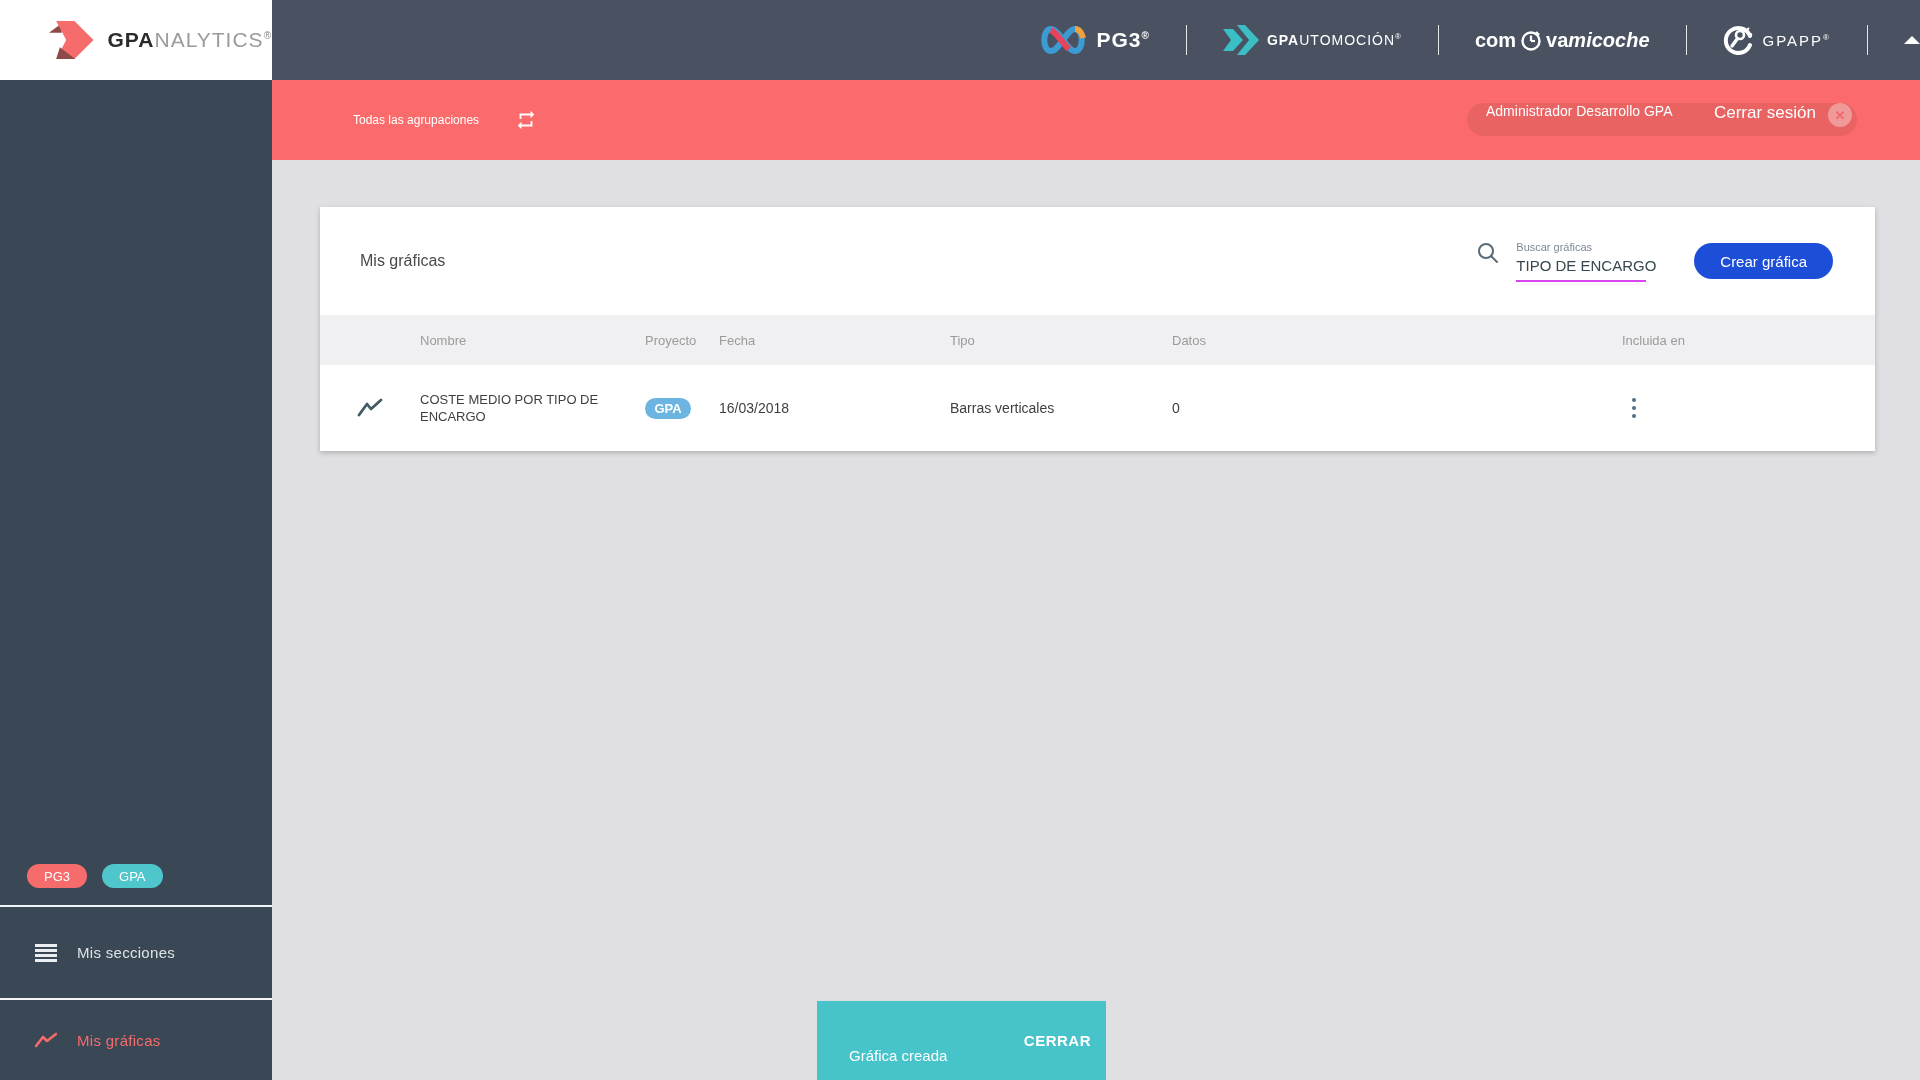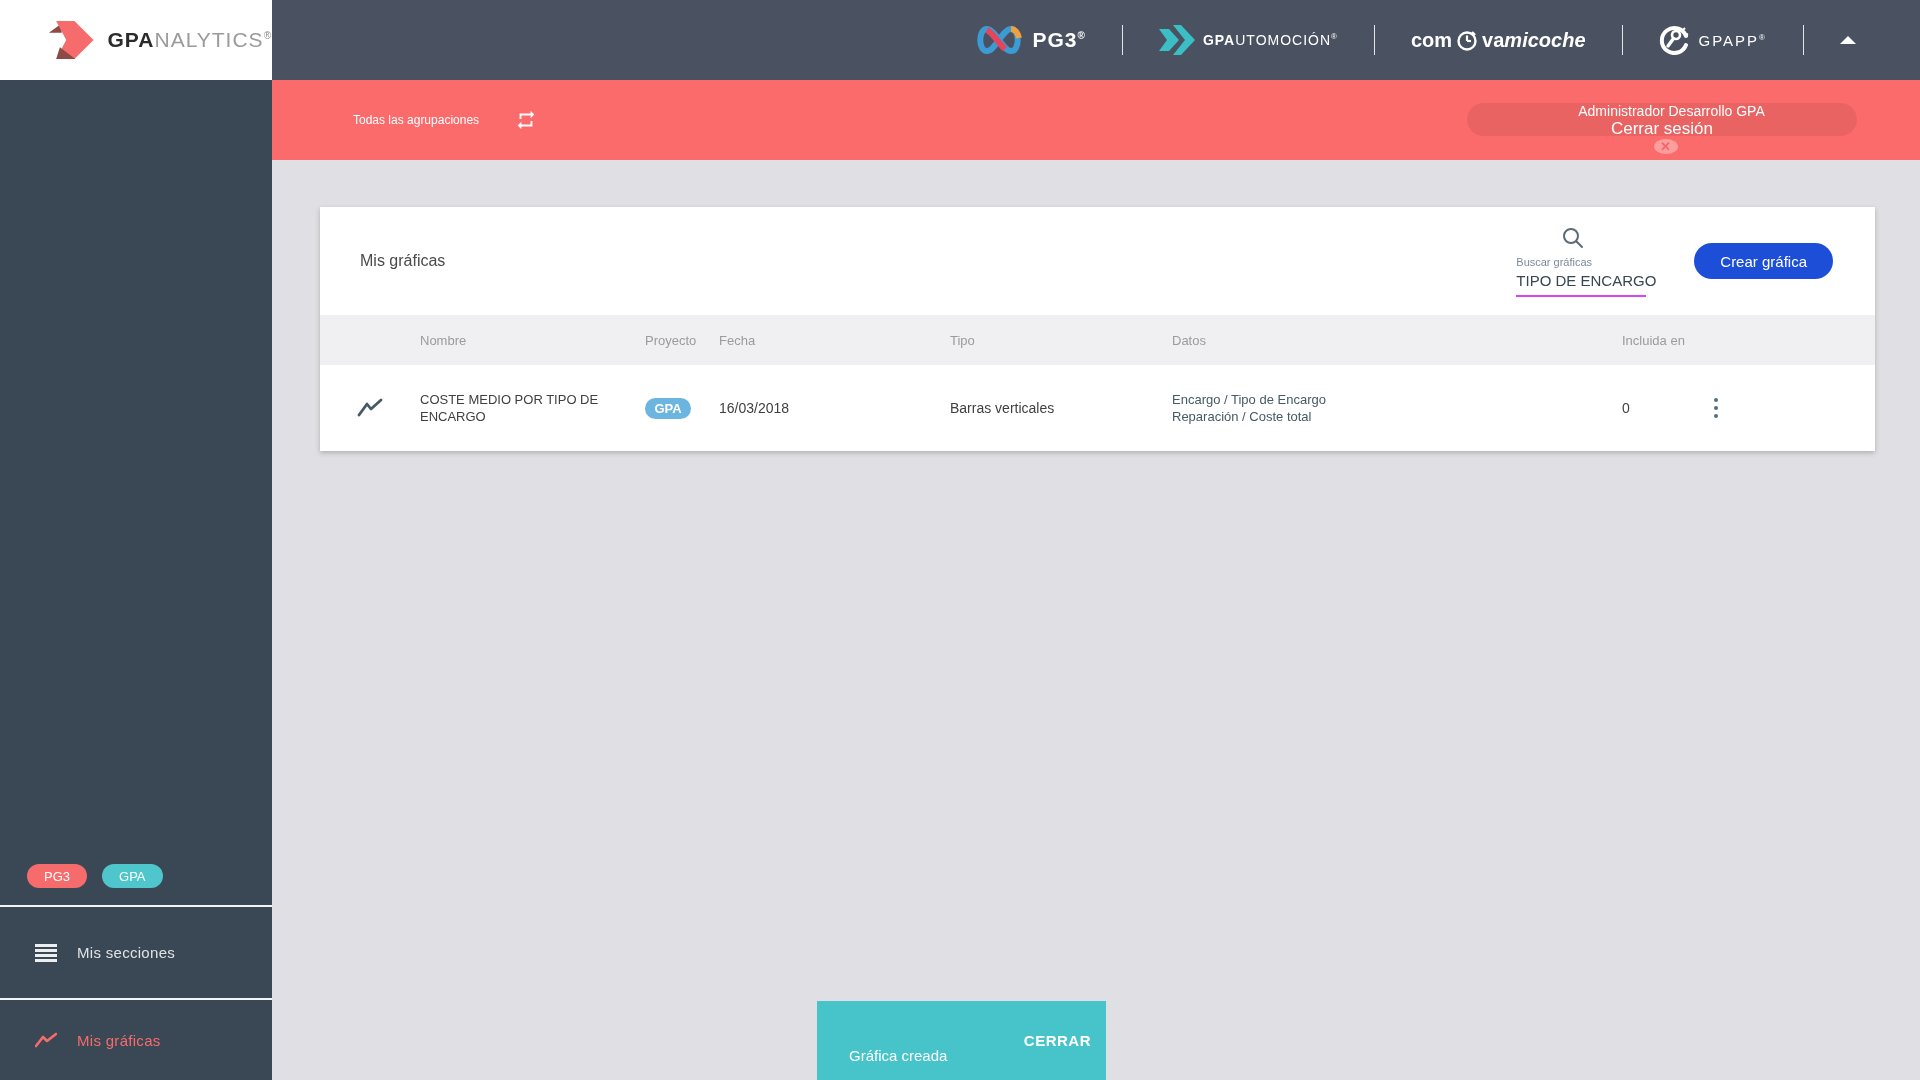--- a/index.html
+++ b/index.html
@@ -10,21 +10,21 @@
   
   .logo-box { position:absolute; left:0; top:0; width:272px; height:80px; background:#ffffff; z-index:5;
               display:flex; align-items:center; padding-left:48px; }
   .logo-text { margin-left:14px; font-size:21px; letter-spacing:1px; }
   .logo-text .b { font-weight:bold; color:#2b2b2b; }
   .logo-text .g { color:#9b9b9b; }
   .logo-text sup { font-size:10px; color:#8a8a8a; }
 
   
   .top-header { position:absolute; left:272px; top:0; right:0; height:80px; background:#4a5262;
-                display:flex; align-items:center; justify-content:flex-end; padding-right:64px; }
+                display:flex; align-items:center; justify-content:flex-end; }
   .hdr-group { display:flex; align-items:center; color:#ffffff; }
   .hdr-div { width:1px; height:30px; background:rgba(255,255,255,0.85); margin:0 36px; }
   .pg3-text { font-size:21px; font-weight:bold; letter-spacing:1px; margin-left:10px; }
   .pg3-text sup { font-size:10px; }
   .auto-text { font-size:14px; letter-spacing:1px; margin-left:8px; }
   .auto-text .b { font-weight:bold; }
   .auto-text sup { font-size:8px; }
   .cvc-text { font-size:20px; font-weight:bold; display:flex; align-items:center; }
   .cvc-text .it { font-style:italic; }
   .gpapp-text { font-size:15px; letter-spacing:2px; margin-left:10px; }
@@ -32,21 +32,21 @@
   .caret-up { width:0; height:0; border-left:8px solid transparent; border-right:8px solid transparent;
               border-bottom:8px solid #ffffff; cursor:pointer; }
 
   
   .filter-bar { position:absolute; left:272px; top:80px; right:0; height:80px; background:#fb6b6b; z-index:4; }
   .filter-item { position:absolute; top:0; height:80px; display:flex; align-items:center; color:#ffffff; font-size:12px; cursor:pointer; }
   .filter-item .swap { margin-left:36px; display:flex; }
   .fi-1 { left:81px; }
   .fi-2 { left:383px; }
   .user-pill { position:absolute; right:63px; top:23px; width:390px; height:33px; border-radius:17px;
-               background:rgba(0,0,0,0.07); display:flex; align-items:center; color:#ffffff;flex-direction:column; }
+               background:rgba(0,0,0,0.07); display:flex; align-items:flex-start; color:#ffffff; }
   .user-pill .uname { font-size:14px; padding-left:19px; }
   .user-pill .spacer { flex:1; }
   .user-pill .logout { font-size:17px; cursor:pointer; }
   .x-circle { width:24px; height:24px; border-radius:50%; background:rgba(255,255,255,0.35); margin:0 5px 0 12px;
               display:flex; align-items:center; justify-content:center; font-size:13px; font-weight:bold; color:#f2686a; cursor:pointer; }
 
   
   .sidebar { position:absolute; left:0; top:80px; width:272px; bottom:0; background:#3a4754; display:flex; flex-direction:column; }
   .sb-spacer { flex:1; }
   .sb-pills { display:flex; align-items:center; padding:0 0 17px 27px; gap:15px; }
@@ -57,21 +57,21 @@
   .sb-item.active { height:82px; }
   .sb-item.active .lbl { color:#f66c6c; }
 
   
   .main { position:absolute; left:272px; top:160px; right:0; bottom:0; background:#e0e0e4; }
   .card { position:absolute; left:48px; top:47px; width:1555px; height:244px; background:#ffffff;
           box-shadow:0 2px 5px rgba(0,0,0,0.22); }
   .card-head { height:108px; display:flex; align-items:center; }
   .card-title { font-size:16px; color:#4a4a4a; margin-left:40px; }
   .head-spacer { flex:1; }
-  .search-wrap { display:flex; align-items:center; margin-right:48px;flex-direction:column; }
+  .search-wrap { display:flex; align-items:flex-start; margin-right:48px; }
   .search-icon { margin:0 16px 6px 0; cursor:pointer; display:flex; }
   .search-field { position:relative; width:130px; }
   .search-label { font-size:11px; color:#7b8a9a; margin-bottom:4px; }
   .search-value { font-size:15px; color:#37474f; white-space:nowrap; border-bottom:2px solid #d946ef;
                   padding-bottom:6px; display:flex; align-items:center; cursor:text; }
   .cursor-bar { display:inline-block; width:1px; height:17px; background:#37474f; margin-left:1px; }
   .create-btn { height:36px; border:none; border-radius:18px; background:#1d4ed8; color:#ffffff; font-size:15px;
                 font-family:"Liberation Sans", sans-serif; padding:0 26px; margin-right:42px; cursor:pointer; }
 
   .grid-row { display:grid; grid-template-columns:100px 225px 74px 231px 222px 450px 82px 171px; align-items:center; }
@@ -234,24 +234,20 @@
       <div class="grid-row trow">
         <span class="cell-icon">
           <svg width="26" height="20" viewBox="0 0 26 20">
             <polyline points="2,17 10,6 14,11 24,2" fill="none" stroke="#455a64" stroke-width="2.8" stroke-linecap="round" stroke-linejoin="round"></polyline>
           </svg>
         </span>
         <span class="cell-name">COSTE MEDIO POR TIPO DE ENCARGO</span>
         <span><span class="badge-gpa">GPA</span></span>
         <span class="cell-fecha">16/03/2018</span>
         <span class="cell-tipo">Barras verticales</span>
-        <span class="cell-datos">
-          <span>Encargo / Tipo de Encargo</span><br>
-          <span>Reparación / Coste total</span>
-        </span>
         <span class="cell-incl">0</span>
         <span>
             <span class="kebab">
               <i></i>
               <i></i>
               <i></i>
             </span>
           </span>
       </div>
     </div>

